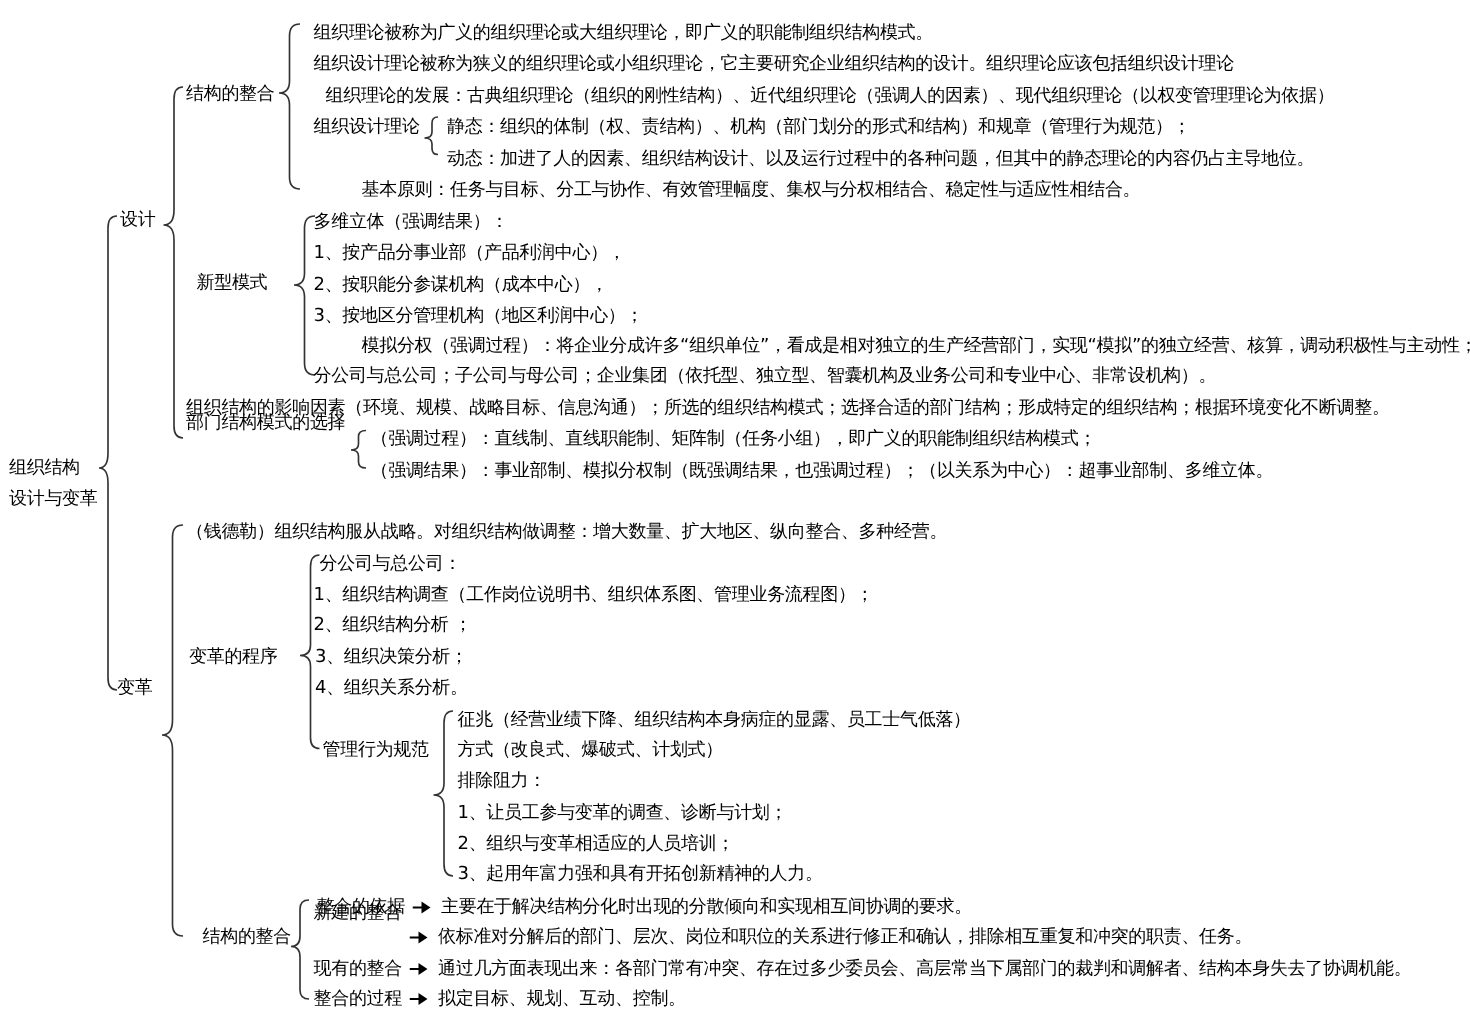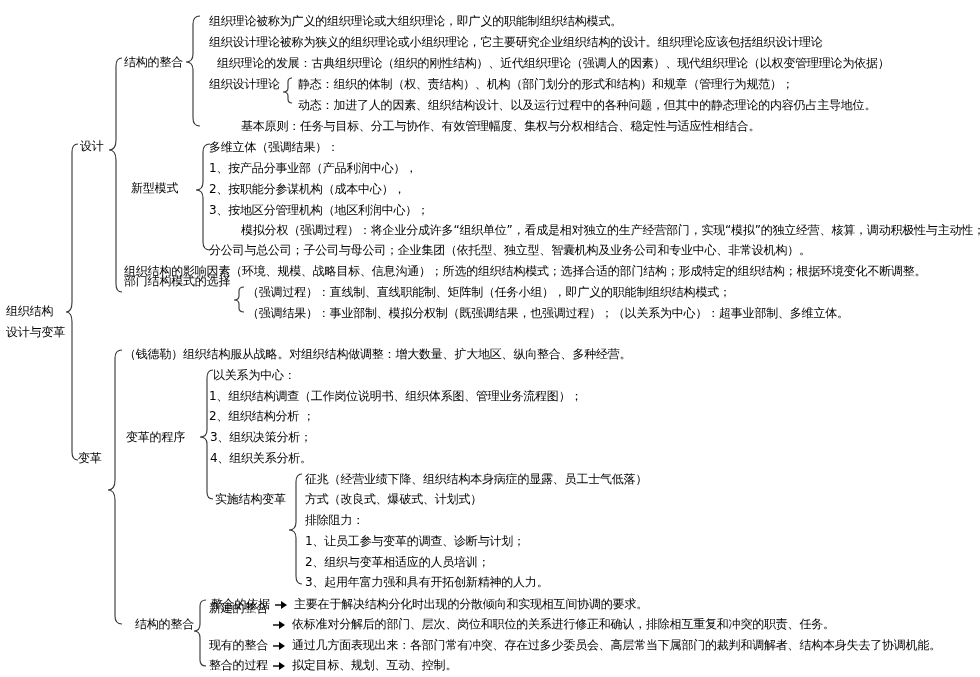--- a/index.html
+++ b/index.html
@@ -61,27 +61,27 @@
 
 <div class="t" style="left:124px;top:263px;">组织结构的影响因素（环境、规模、战略目标、信息沟通）；所选的组织结构模式；选择合适的部门结构；形成特定的组织结构；根据环境变化不断调整。</div>
 <div class="t" style="left:124px;top:273px;">部门结构模式的选择</div>
 <div class="t" style="left:247px;top:284px;">（强调过程）：直线制、直线职能制、矩阵制（任务小组），即广义的职能制组织结构模式；</div>
 <div class="t" style="left:247px;top:305px;">（强调结果）：事业部制、模拟分权制（既强调结果，也强调过程）；（以关系为中心）：超事业部制、多维立体。</div>
 
 <div class="t" style="left:78px;top:450px;">变革</div>
 <div class="t" style="left:124px;top:346px;">（钱德勒）组织结构服从战略。对组织结构做调整：增大数量、扩大地区、纵向整合、多种经营。</div>
 
 <div class="t" style="left:126px;top:429px;">变革的程序</div>
-<div class="t" style="left:213px;top:367px;">以关系为中心：</div>
+<div class="t" style="left:213px;top:367px;">分公司与总公司：</div>
 <div class="t" style="left:209px;top:388px;">1、组织结构调查（工作岗位说明书、组织体系图、管理业务流程图）；</div>
 <div class="t" style="left:209px;top:408px;">2、组织结构分析 ；</div>
 <div class="t" style="left:210px;top:429px;">3、组织决策分析；</div>
 <div class="t" style="left:210px;top:450px;">4、组织关系分析。</div>
 
-<div class="t" style="left:215px;top:491px;">实施结构变革</div>
+<div class="t" style="left:215px;top:491px;">管理行为规范</div>
 <div class="t" style="left:305px;top:471px;">征兆（经营业绩下降、组织结构本身病症的显露、员工士气低落）</div>
 <div class="t" style="left:305px;top:491px;">方式（改良式、爆破式、计划式）</div>
 <div class="t" style="left:305px;top:512px;">排除阻力：</div>
 <div class="t" style="left:305px;top:533px;">1、让员工参与变革的调查、诊断与计划；</div>
 <div class="t" style="left:305px;top:554px;">2、组织与变革相适应的人员培训；</div>
 <div class="t" style="left:305px;top:574px;">3、起用年富力强和具有开拓创新精神的人力。</div>
 
 <div class="t" style="left:124px;top:616px;margin-left:11px;">结构的整合</div>
 
 <div class="t" style="left:211px;top:596px;">整合的依据</div>

